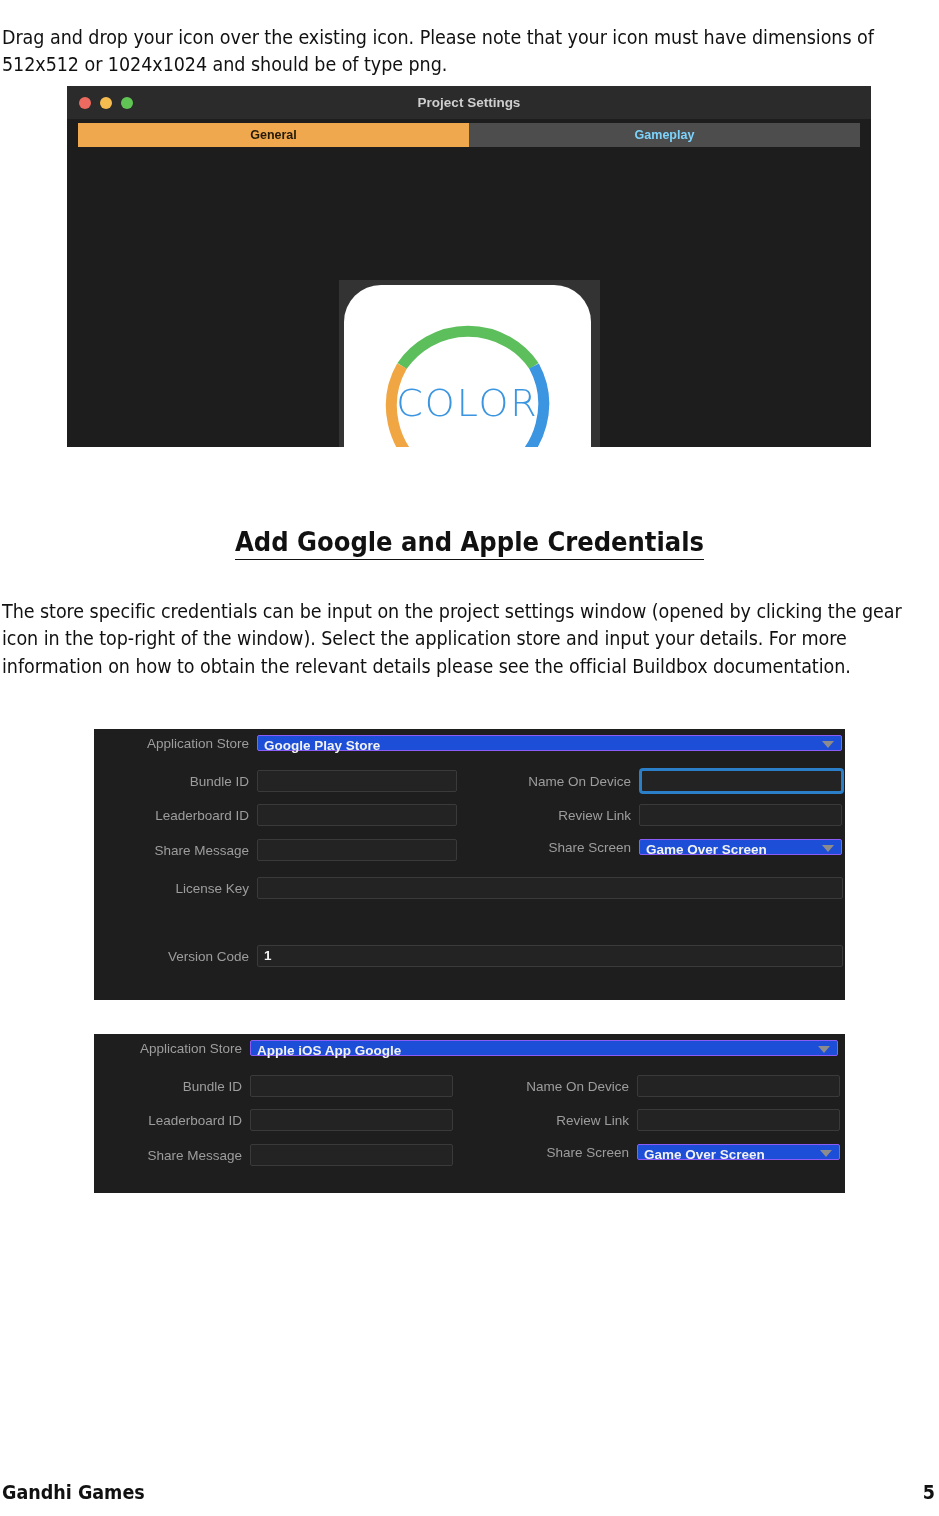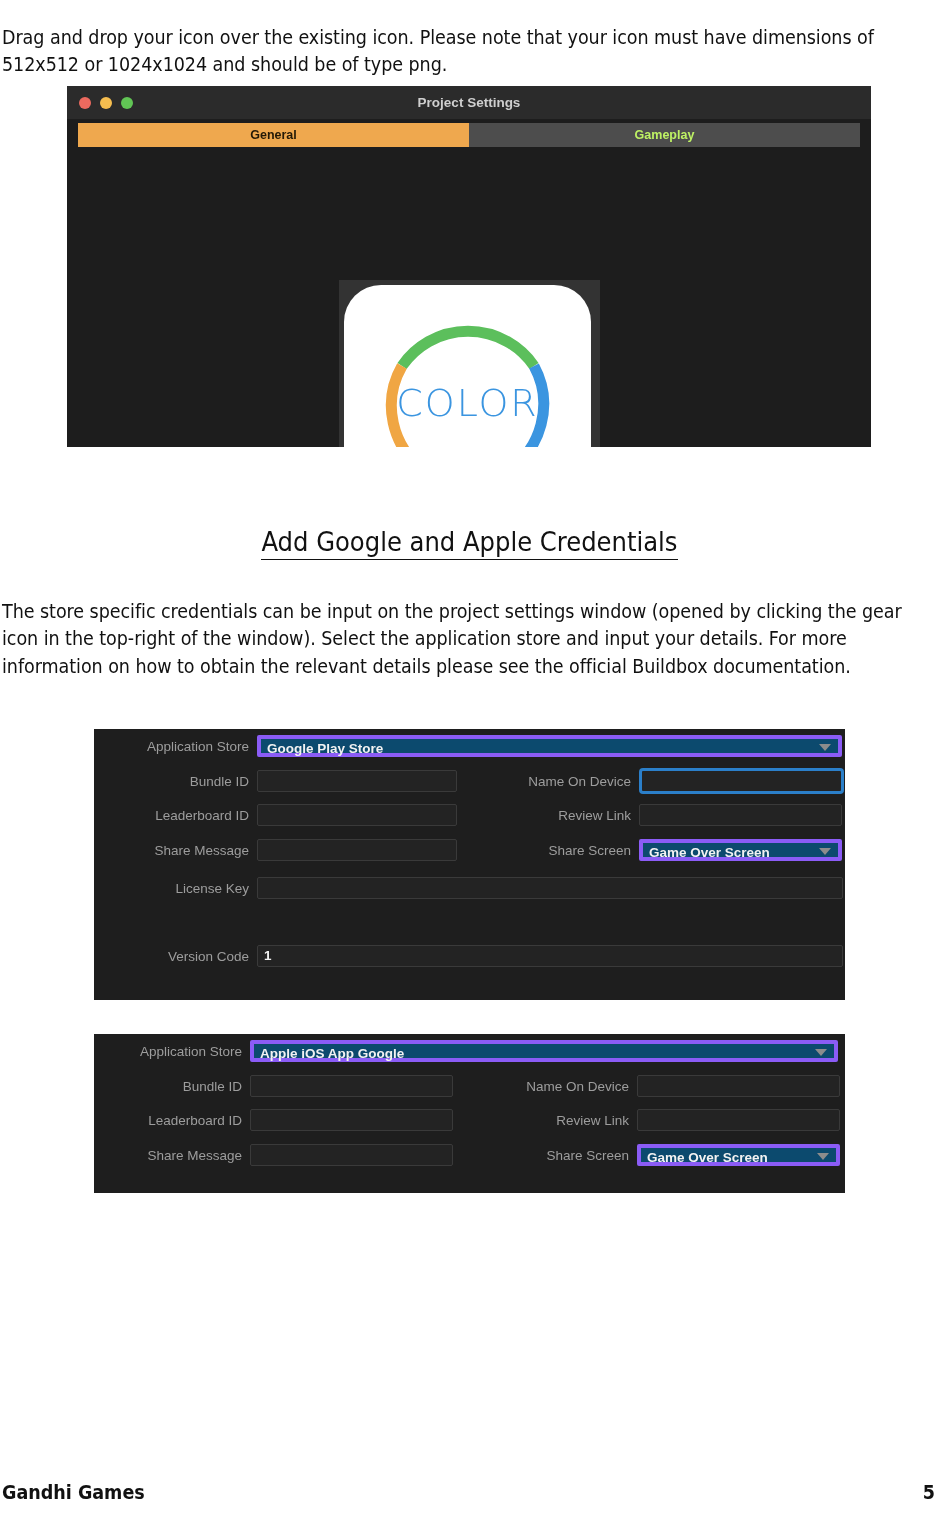--- a/index.html
+++ b/index.html
@@ -28,21 +28,21 @@
   #intro-paragraph { left: 2px; top: 4px; width: 932px; }
   #credentials-paragraph { left: 2px; top: 578px; width: 934px; }
 
   .doc-heading {
     position: absolute;
     left: 0; top: 504px;
     width: 939px;
     text-align: center;
     font-family: "DejaVu Sans Condensed", "Liberation Sans", sans-serif;
     font-size: 27px;
-    font-weight: 400;
+    font-weight: 700;
     color: #111;
   }
   .doc-heading span {
     border-bottom: 1.5px solid #111;
     padding-bottom: 2px;
   }
 
   .footer {
     position: absolute;
     left: 0; top: 1481px;
@@ -95,21 +95,21 @@
     width: 782px; height: 24px;
     display: flex;
     background: #4d4d4d;
   }
   .ps-tab {
     flex: 1 1 0;
     line-height: 24px;
     text-align: center;
     font-size: 12.5px;
     font-weight: 700;
-    color: #bef264;
+    color: #7dd3fc;
     font-family: "Liberation Sans", sans-serif;
   }
   .ps-tab.active {
     background: #efa84e;
     color: #241a07;
   }
   .ps-body {
     position: absolute;
     left: 0; top: 66px;
     width: 804px; height: 295px;
@@ -189,23 +189,23 @@
     display: block;
     padding: 0 6px;
     line-height: 20px;
     font-size: 13.5px;
     font-weight: 700;
     color: #f0f0f0;
   }
   .select-input {
     box-sizing: border-box;
     position: relative;
-    height: 22px;
-    background: #0c4a6e;
-    border: 4px solid #8b5cf6;
+    height: 16px;
+    background: #1d4ed8;
+    border: 1px solid #8b5cf6;
     border-radius: 2px;
   }
   .select-input .val {
     display: block;
     padding: 0 6px;
     line-height: 20px;
     font-size: 13.5px;
     font-weight: 700;
     color: #f2f2f2;
     white-space: nowrap;

